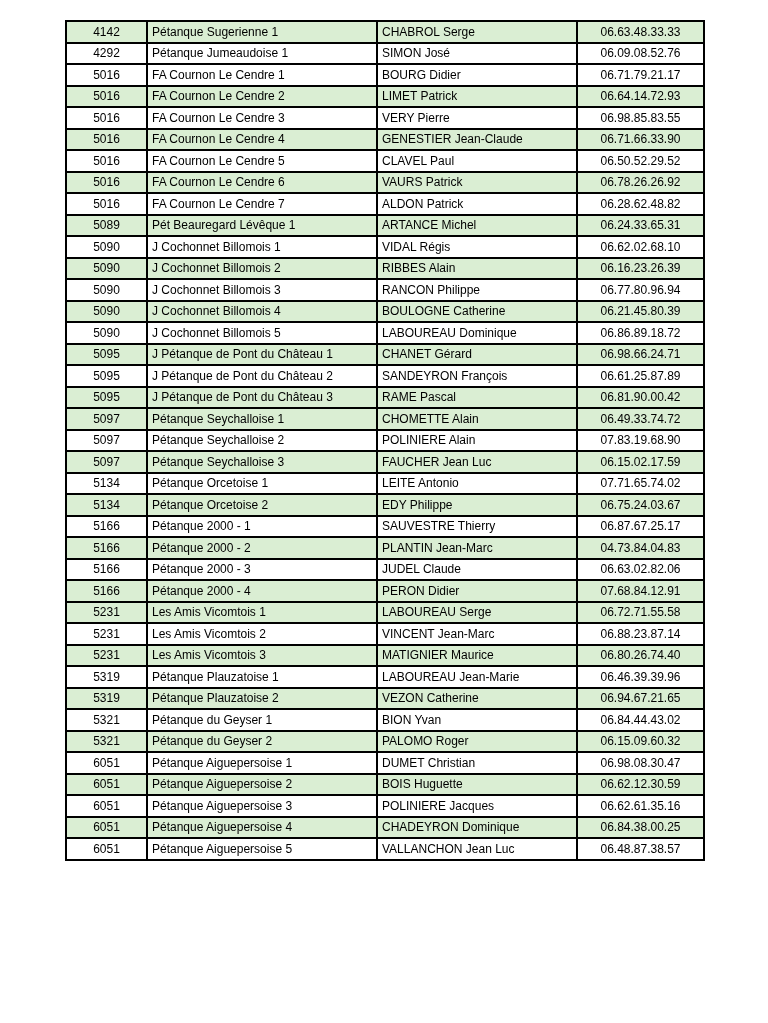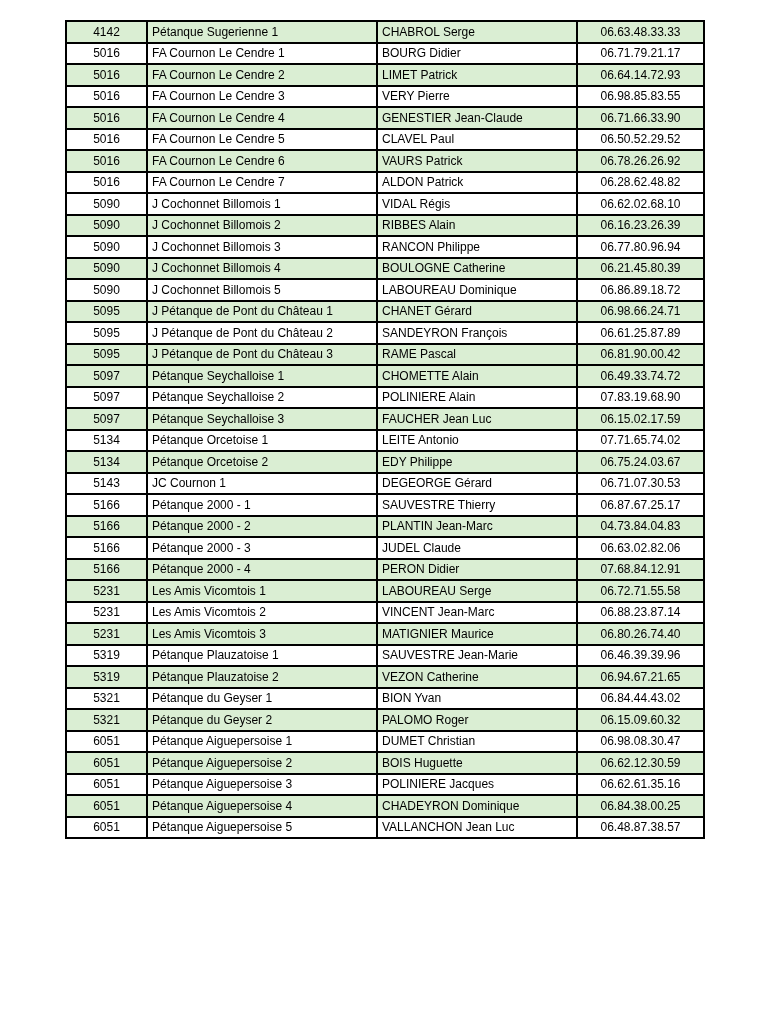--- a/index.html
+++ b/index.html
@@ -59,20 +59,26 @@
       <col class="c-phone">
     </colgroup>
     <tbody>
         <tr class="alt-green">
     <td class="center">4142</td>
     <td>Pétanque Sugerienne 1</td>
     <td>CHABROL Serge</td>
     <td class="center">06.63.48.33.33</td>
   </tr>
         <tr class="alt-white">
+    <td class="center">4292</td>
+    <td>Pétanque Jumeaudoise 1</td>
+    <td>SIMON José</td>
+    <td class="center">06.09.08.52.76</td>
+  </tr>
+        <tr class="alt-white">
     <td class="center">5016</td>
     <td>FA Cournon Le Cendre 1</td>
     <td>BOURG Didier</td>
     <td class="center">06.71.79.21.17</td>
   </tr>
         <tr class="alt-green">
     <td class="center">5016</td>
     <td>FA Cournon Le Cendre 2</td>
     <td>LIMET Patrick</td>
     <td class="center">06.64.14.72.93</td>
@@ -99,20 +105,26 @@
     <td class="center">5016</td>
     <td>FA Cournon Le Cendre 6</td>
     <td>VAURS Patrick</td>
     <td class="center">06.78.26.26.92</td>
   </tr>
         <tr class="alt-white">
     <td class="center">5016</td>
     <td>FA Cournon Le Cendre 7</td>
     <td>ALDON Patrick</td>
     <td class="center">06.28.62.48.82</td>
+  </tr>
+        <tr class="alt-green">
+    <td class="center">5089</td>
+    <td>Pét Beauregard Lévêque 1</td>
+    <td>ARTANCE Michel</td>
+    <td class="center">06.24.33.65.31</td>
   </tr>
         <tr class="alt-white">
     <td class="center">5090</td>
     <td>J Cochonnet Billomois 1</td>
     <td>VIDAL Régis</td>
     <td class="center">06.62.02.68.10</td>
   </tr>
         <tr class="alt-green">
     <td class="center">5090</td>
     <td>J Cochonnet Billomois 2</td>
@@ -179,26 +191,20 @@
     <td>LEITE Antonio</td>
     <td class="center">07.71.65.74.02</td>
   </tr>
         <tr class="alt-green">
     <td class="center">5134</td>
     <td>Pétanque Orcetoise 2</td>
     <td>EDY Philippe</td>
     <td class="center">06.75.24.03.67</td>
   </tr>
         <tr class="alt-white">
-    <td class="center">5143</td>
-    <td>JC Cournon 1</td>
-    <td>DEGEORGE Gérard</td>
-    <td class="center">06.71.07.30.53</td>
-  </tr>
-        <tr class="alt-white">
     <td class="center">5166</td>
     <td>Pétanque 2000 - 1</td>
     <td>SAUVESTRE Thierry</td>
     <td class="center">06.87.67.25.17</td>
   </tr>
         <tr class="alt-green">
     <td class="center">5166</td>
     <td>Pétanque 2000 - 2</td>
     <td>PLANTIN Jean-Marc</td>
     <td class="center">04.73.84.04.83</td>
@@ -229,21 +235,21 @@
   </tr>
         <tr class="alt-green">
     <td class="center">5231</td>
     <td>Les Amis Vicomtois 3</td>
     <td>MATIGNIER Maurice</td>
     <td class="center">06.80.26.74.40</td>
   </tr>
         <tr class="alt-white">
     <td class="center">5319</td>
     <td>Pétanque Plauzatoise 1</td>
-    <td>SAUVESTRE Jean-Marie</td>
+    <td>LABOUREAU Jean-Marie</td>
     <td class="center">06.46.39.39.96</td>
   </tr>
         <tr class="alt-green">
     <td class="center">5319</td>
     <td>Pétanque Plauzatoise 2</td>
     <td>VEZON Catherine</td>
     <td class="center">06.94.67.21.65</td>
   </tr>
         <tr class="alt-white">
     <td class="center">5321</td>

